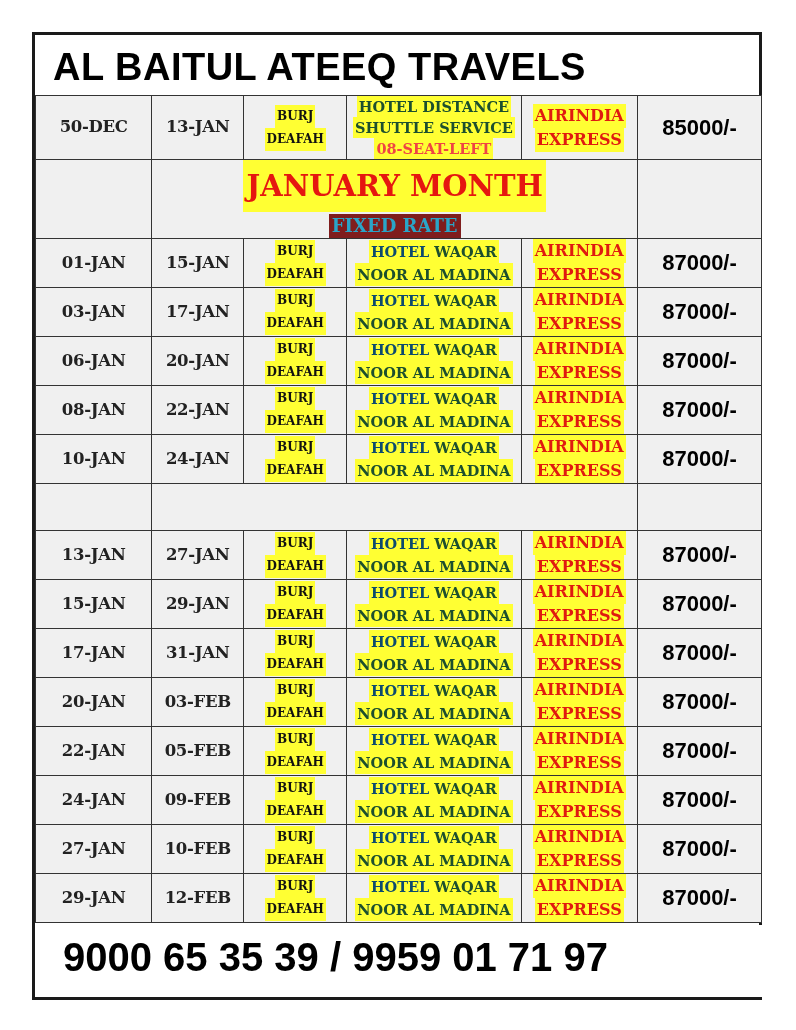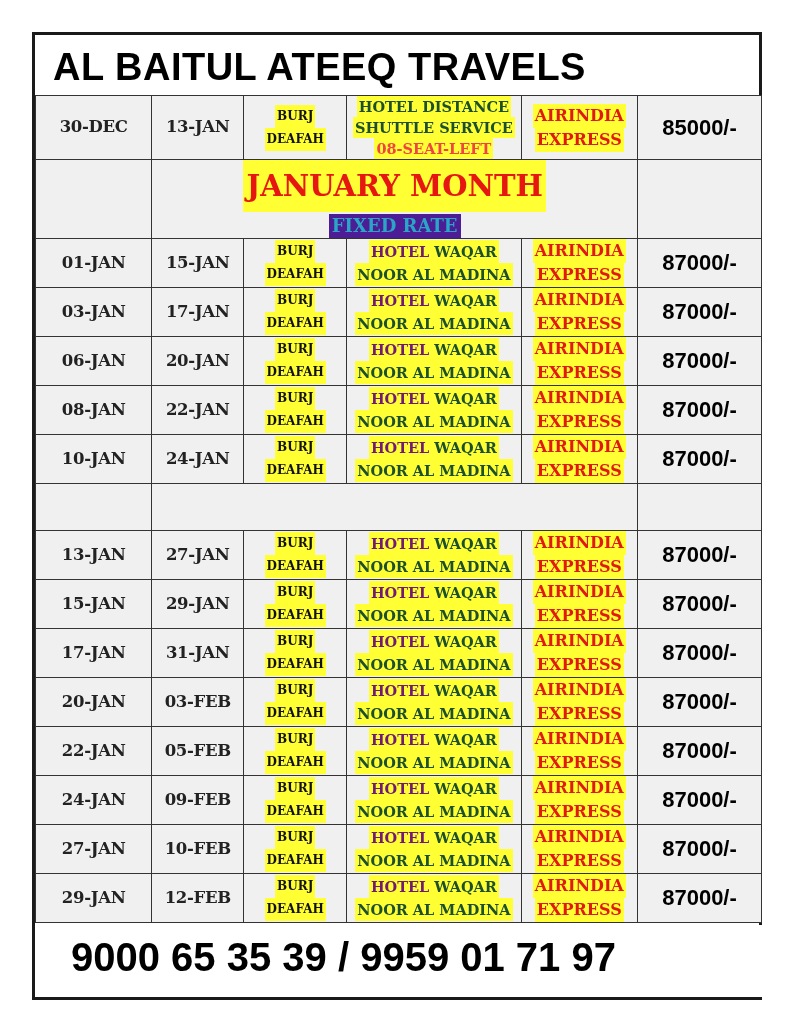--- a/index.html
+++ b/index.html
@@ -26,46 +26,46 @@
   td.c-dep { width:117px; }
   td.c-ret { width:92px; }
   td.c-hot { width:103px; }
   td.c-htl { width:175px; }
   td.c-air { width:116px; }
   td.c-price { width:124px; }
   .date { font-size:16.5px; color:#222; letter-spacing:-0.3px; }
   .hl { background:#ffff33; padding:0 2px; }
   .burj { font-size:12px; color:#111; display:inline-block; line-height:23px; }
   .hotel { font-size:14.5px; color:#1c4f2e; line-height:23px; display:inline-block; }
-  .hotel .dk { color:#701a75;margin-top:19px; }
+  .hotel .dk { color:#0c4a6e;margin-top:19px; }
   .seat { color:#ef4444; }
   .air { font-size:16px; color:#e01a10; line-height:24px; display:inline-block; }
   .price { font-family:"Liberation Sans", sans-serif; font-weight:bold; font-size:22px; color:#000; }
   tr.first td { height:62px; }
   tr.month td { height:78px; }
   .month-title { font-size:29px; color:#e51710; background:#ffff33; padding:7px 3px; display:inline-block; line-height:38px; }
-  .fixed { font-size:18px; color:#2aa5c8; background:#4c1d95; padding:0 3px; display:inline-block; line-height:24px; margin-top:2px; }
+  .fixed { font-size:18px; color:#2aa5c8; background:#7f1d1d; padding:0 3px; display:inline-block; line-height:24px; margin-top:2px; }
   tr.blank td { height:46px; }
   .contact {
-    position:absolute; left:16px; bottom:0; width:100%; height:72px;
+    position:absolute; left:8px; bottom:0; width:100%; height:72px;
     font-family:"Liberation Sans", sans-serif; font-weight:bold;
     font-size:40px; color:#000; line-height:64px; padding-left:20px; box-sizing:border-box;
     letter-spacing:0px; background:#fff;
   }
 </style>
 </head>
 <body>
 
 <div class="frame">
   <div class="title">AL BAITUL ATEEQ TRAVELS</div>
 
   <table class="sched">
     <tbody id="tbody">
       <tr class="first">
-        <td class="c-dep"><span class="date">30-DEC</span></td>
+        <td class="c-dep"><span class="date">50-DEC</span></td>
         <td class="c-ret"><span class="date">13-JAN</span></td>
         <td class="c-hot">
           <span class="burj hl">BURJ</span><br>
           <span class="burj hl">DEAFAH</span>
         </td>
         <td class="c-htl">
           <span class="hotel hl dk" style="line-height:21px">HOTEL DISTANCE</span><br>
           <span class="hotel hl" style="line-height:21px">SHUTTLE SERVICE</span><br>
           <span class="hotel hl seat" style="line-height:21px">08-SEAT-LEFT</span>
         </td>

